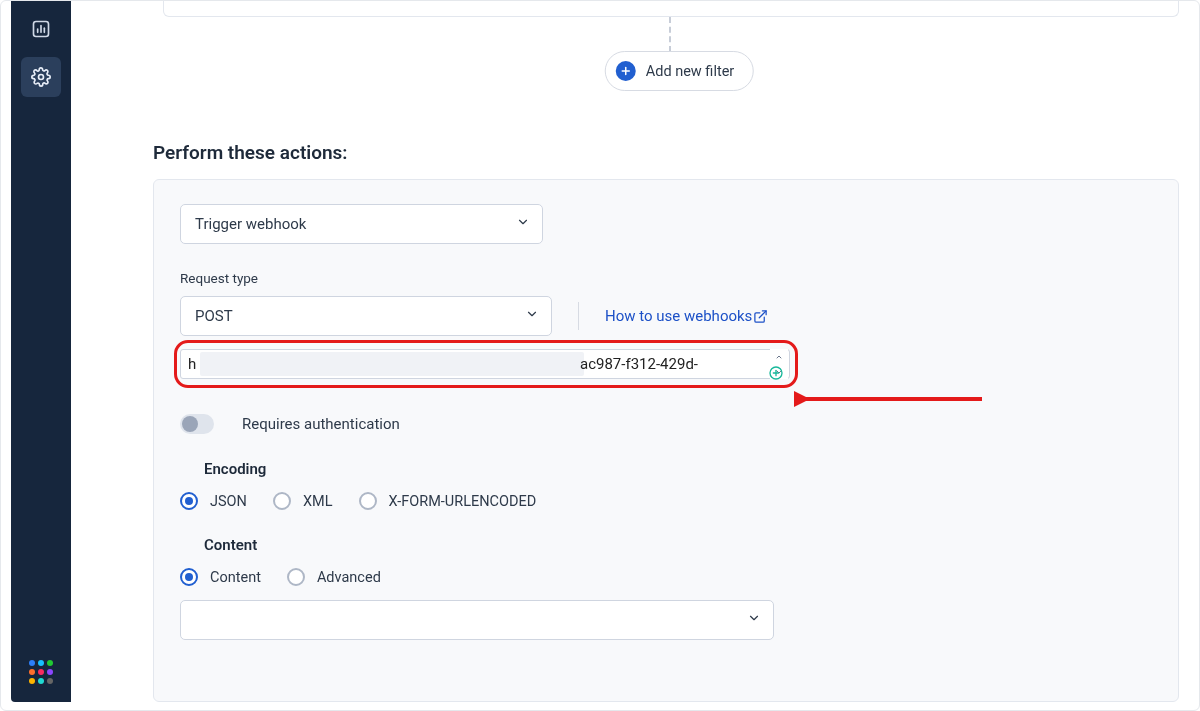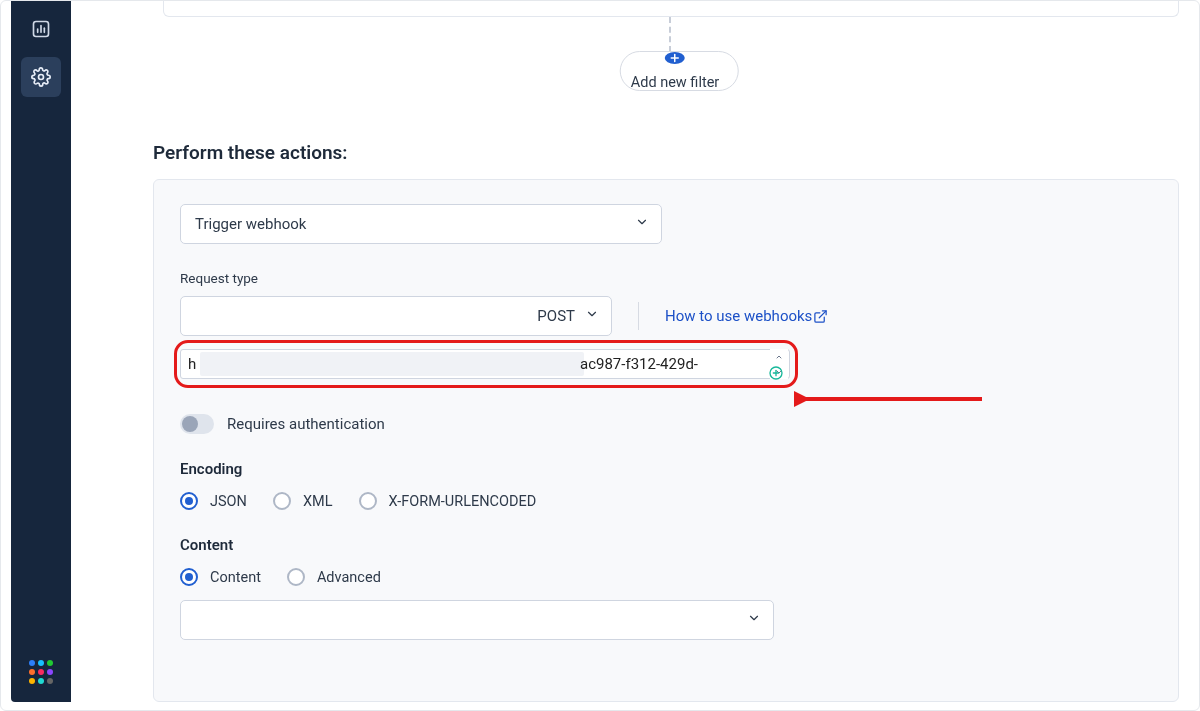--- a/index.html
+++ b/index.html
@@ -69,21 +69,20 @@
     border: 1px solid #d7dbe3;
     border-radius: 22px;
     height: 40px;
     display: flex; align-items: center;
     padding: 0 18px 0 10px;
     gap: 10px;
     cursor: pointer;
     background: #fff;
     color: #2e3a4a;
     font-size: 14.5px;
-    flex-direction: column;
   }
   .plus-circle {
     width: 20px; height: 20px;
     border-radius: 50%;
     background: #215fd0;
     display: flex; align-items: center; justify-content: center;
   }
   .plus-circle svg { stroke: #fff; }
   
   .section-heading {
@@ -111,26 +110,26 @@
     height: 40px;
     display: flex; align-items: center;
     padding: 0 36px 0 14px;
     font-size: 15px;
     color: #2e3a4a;
     cursor: pointer;
   }
   .select-like .chev {
     position: absolute; right: 12px; top: 50%; transform: translateY(-50%);
   }
-  .action-select { width: 482px; }
+  .action-select { width: 363px; }
   .field-label { font-size: 13.5px; color: #2e3a4a; margin-top: 26px; }
   .row-request-type {
     display: flex; align-items: center; gap: 26px; margin-top: 10px;
   }
-  .request-type-select { width: 432px; justify-content: flex-end; }
+  .request-type-select { width: 372px; }
   .howto-link {
     color: #1d51c7;
     font-size: 15px;
     text-decoration: none;
     display: flex; align-items: center; gap: 1px;
     cursor: pointer;
   }
   .divider-v { width:1px; height:28px; background:#d7dbe3; }
   
   .url-highlight {
@@ -190,39 +189,39 @@
   
   .arrow-ann {
     position: absolute;
     left: 640px; 
     top: 207px; 
     width: 190px; height: 24px;
     pointer-events: none;
   }
   
   .toggle-row {
-    display: flex; align-items: center; gap: 13px;
+    display: flex; align-items: center; gap: 28px;
     margin-top: 20px;
     font-size: 15px; color:#2e3a4a;
     cursor: pointer;
     width: fit-content;
   }
   .toggle-row.first { margin-top: 32px; }
   .toggle {
     width: 34px; height: 20px; border-radius: 10px;
     background: #dfe4ec;
     position: relative;
   }
   .toggle::after {
     content:""; position:absolute; left:2px; top:2px;
     width:16px; height:16px; border-radius:50%;
     background:#9aa5b8;
   }
   
-  .subhead { font-weight:600; font-size:15px; margin-top: 26px; color:#1e2a3a;}
+  .subhead { font-weight:600; font-size:15px; margin-top: 26px; color:#1e2a3a;margin-left:24px;}
   .radio-row {
     display:flex; align-items:center; gap:26px; margin-top:14px;
     font-size:14.5px; color:#2e3a4a;
   }
   .radio {
     display:flex; align-items:center; gap:12px; cursor:pointer;
   }
   .radio .dot {
     width:18px; height:18px; border-radius:50%;
     border:2px solid #aeb7c6; background:#fff;

